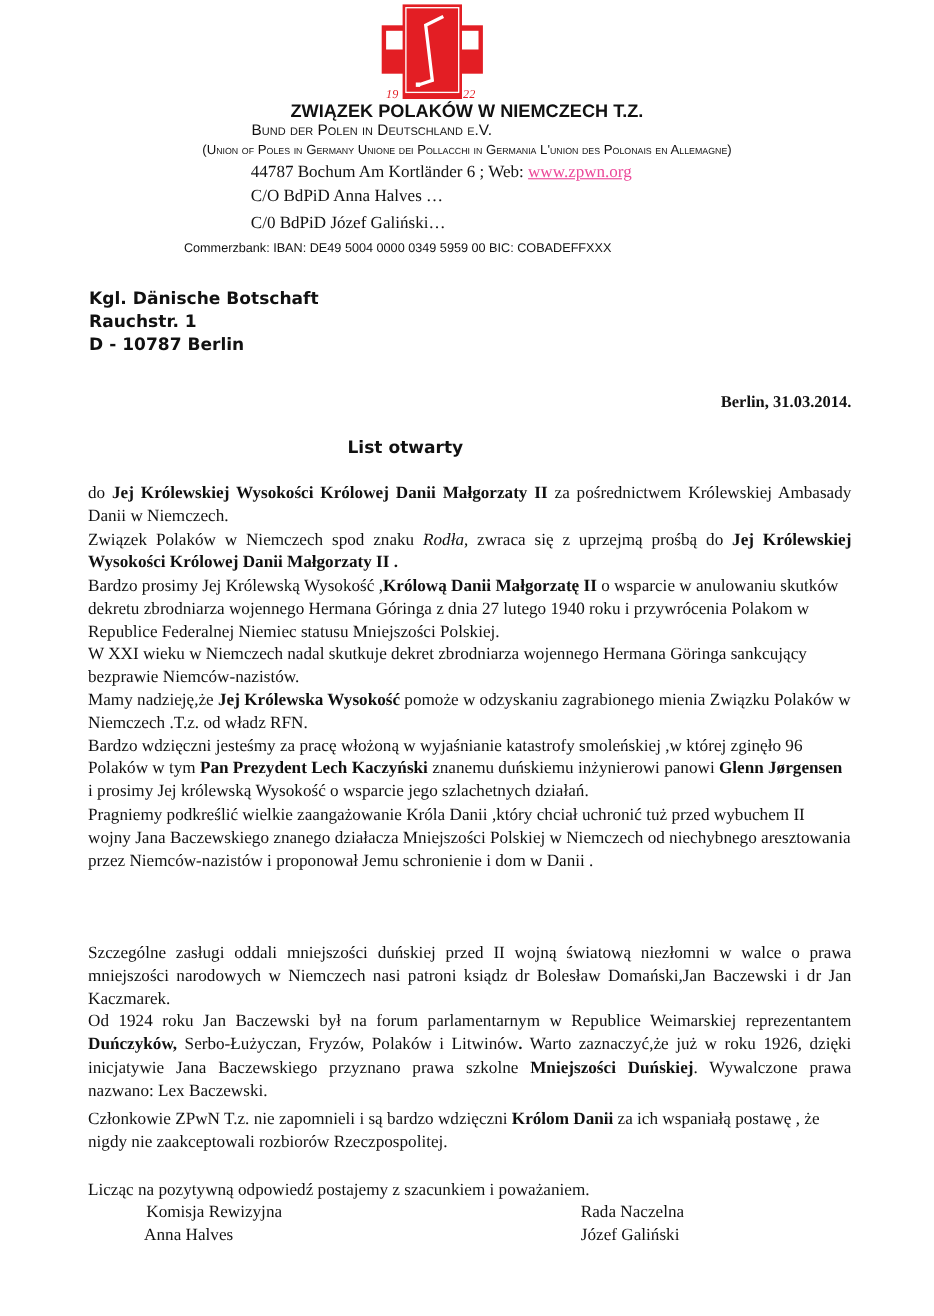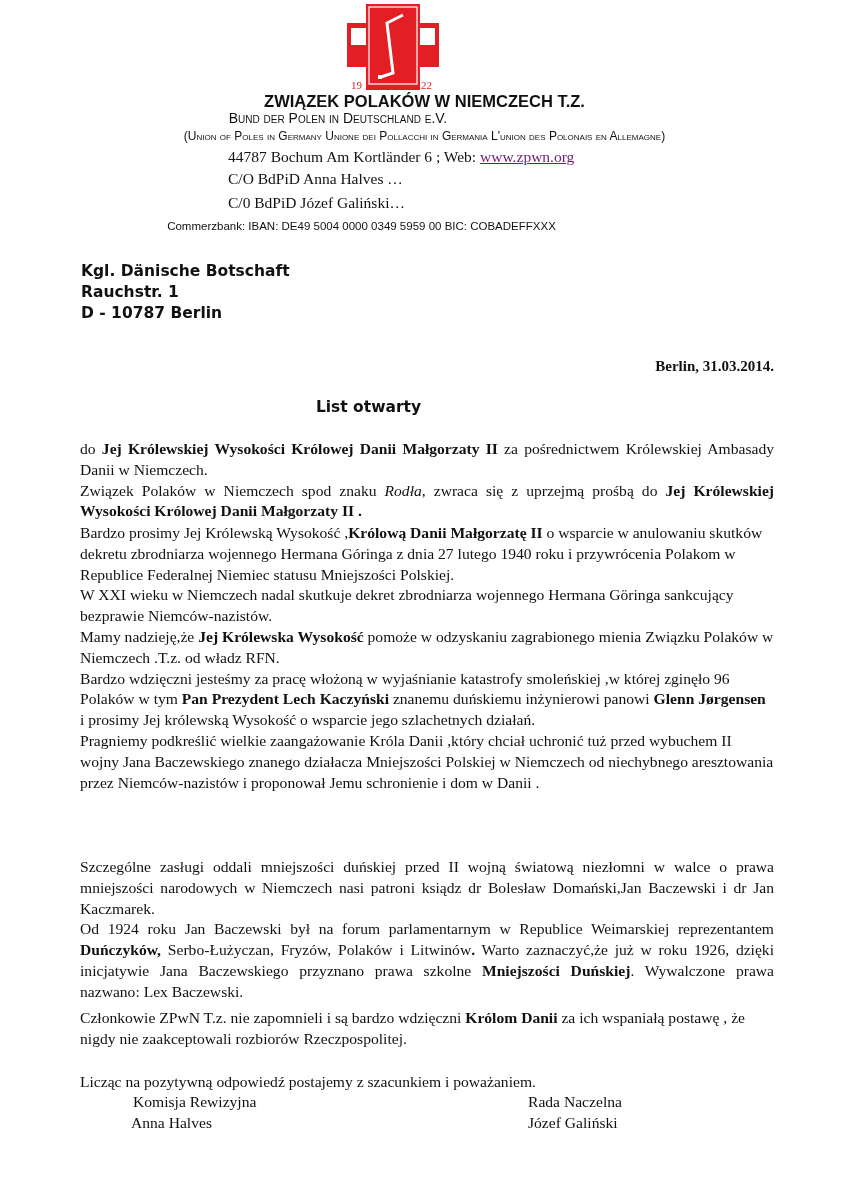--- a/index.html
+++ b/index.html
@@ -1,27 +1,27 @@
 <!DOCTYPE html>
 <html><head>
 <meta charset="utf-8">
 <style>
   html, body { margin: 0; padding: 0; background: #ffffff; }
   body { width: 849px; height: 1196px; position: relative; overflow: hidden; color: #111; }
   .serif { font-family: "Liberation Serif", "DejaVu Serif", serif; }
   .sans { font-family: "Liberation Sans", "DejaVu Sans", sans-serif; }
   .verd { font-family: "DejaVu Sans", "Liberation Sans", sans-serif; }
 
-  .logo { position: absolute; left: 345px; top: 3px; width: 96px; height: 88px; }
+  .logo { position: absolute; left: 345px; top: 3px; width: 96px; height: 88px; font-style: italic; }
 
   .org-name { position: absolute; top: 92px; left: 0; width: 849px; text-align: center; font-weight: bold; font-size: 16.5px; letter-spacing: 0px; }
   .org-de { position: absolute; top: 110px; left: 0; width: 676px; text-align: center; font-size: 14px; font-variant: small-caps; }
   .org-intl { position: absolute; top: 129px; left: 0; width: 849px; text-align: center; font-size: 12px; font-variant: small-caps; }
   .addr { position: absolute; left: 228px; font-size: 15.5px; }
-  .addr a { color: #701a75; text-decoration: underline; }
+  .addr a { color: #ec4899; text-decoration: underline; }
   .bank { position: absolute; top: 220px; left: 0; width: 723px; text-align: center; font-size: 11.5px; }
 
   .recipient { position: absolute; left: 81px; top: 261px; font-size: 15.5px; font-weight: bold; line-height: 21px; }
   .date { position: absolute; right: 75px; top: 358px; font-size: 15px; font-weight: bold; }
   .title { position: absolute; top: 398px; left: 0; width: 737px; text-align: center; font-size: 15.5px; font-weight: bold; }
 
   .body { position: absolute; left: 80px; width: 694px; font-size: 15.6px; line-height: 20.8px; }
   .just { text-align: justify; text-align-last: left; }
   .body p { margin: 0; }
   .sig { position: absolute; font-size: 15.6px; }

